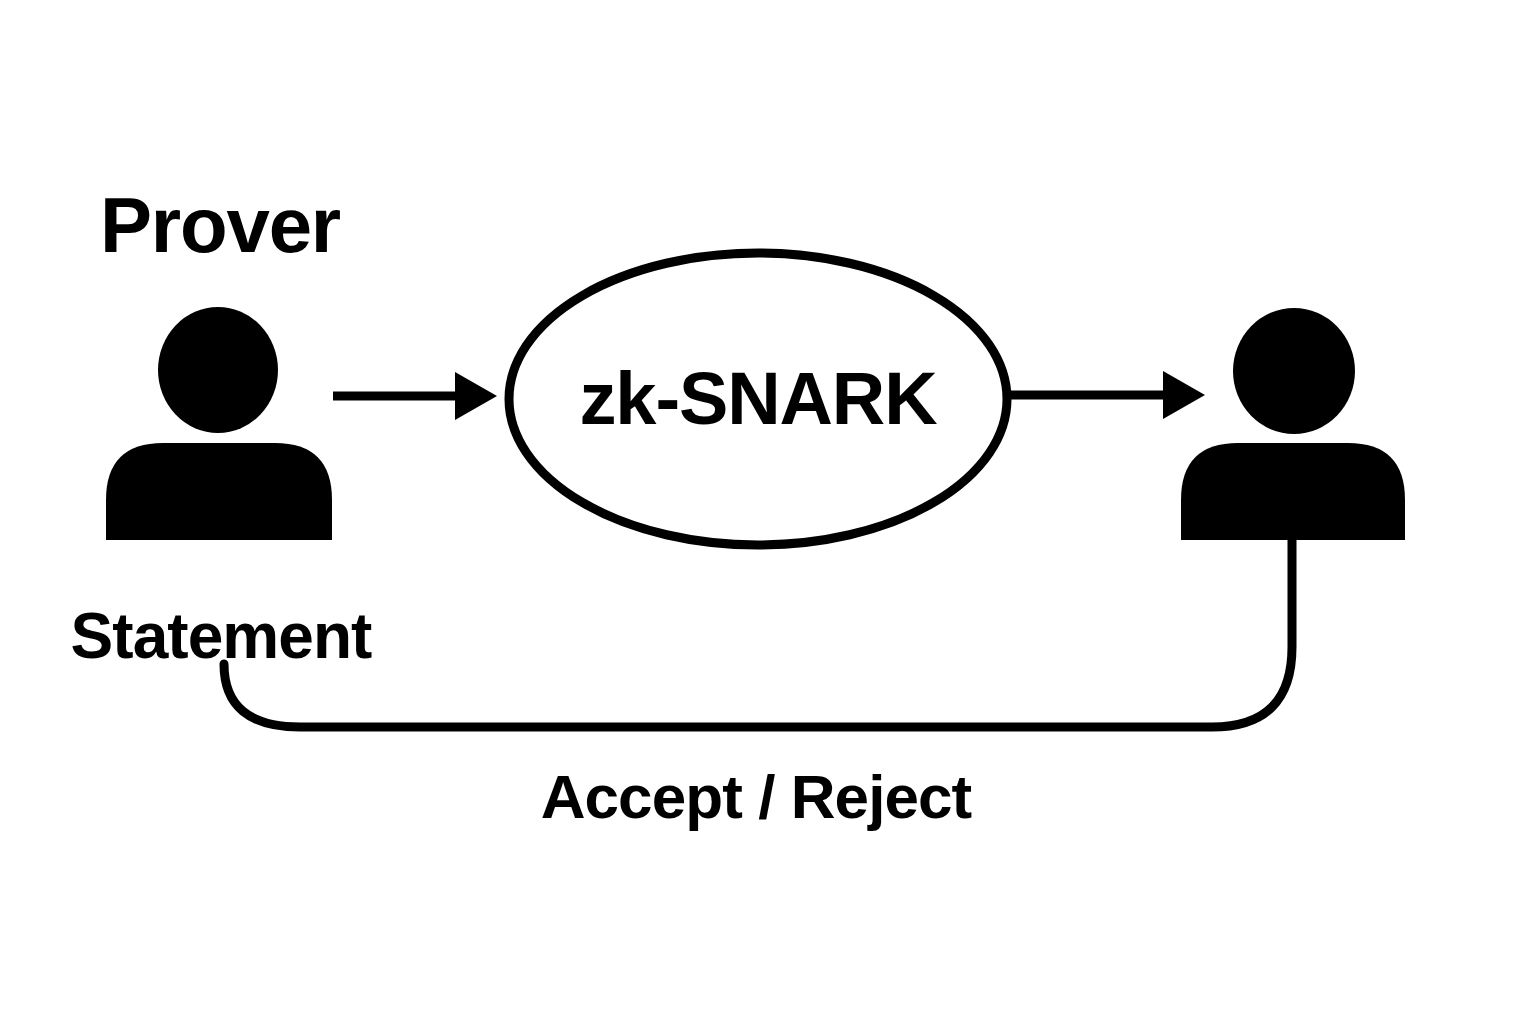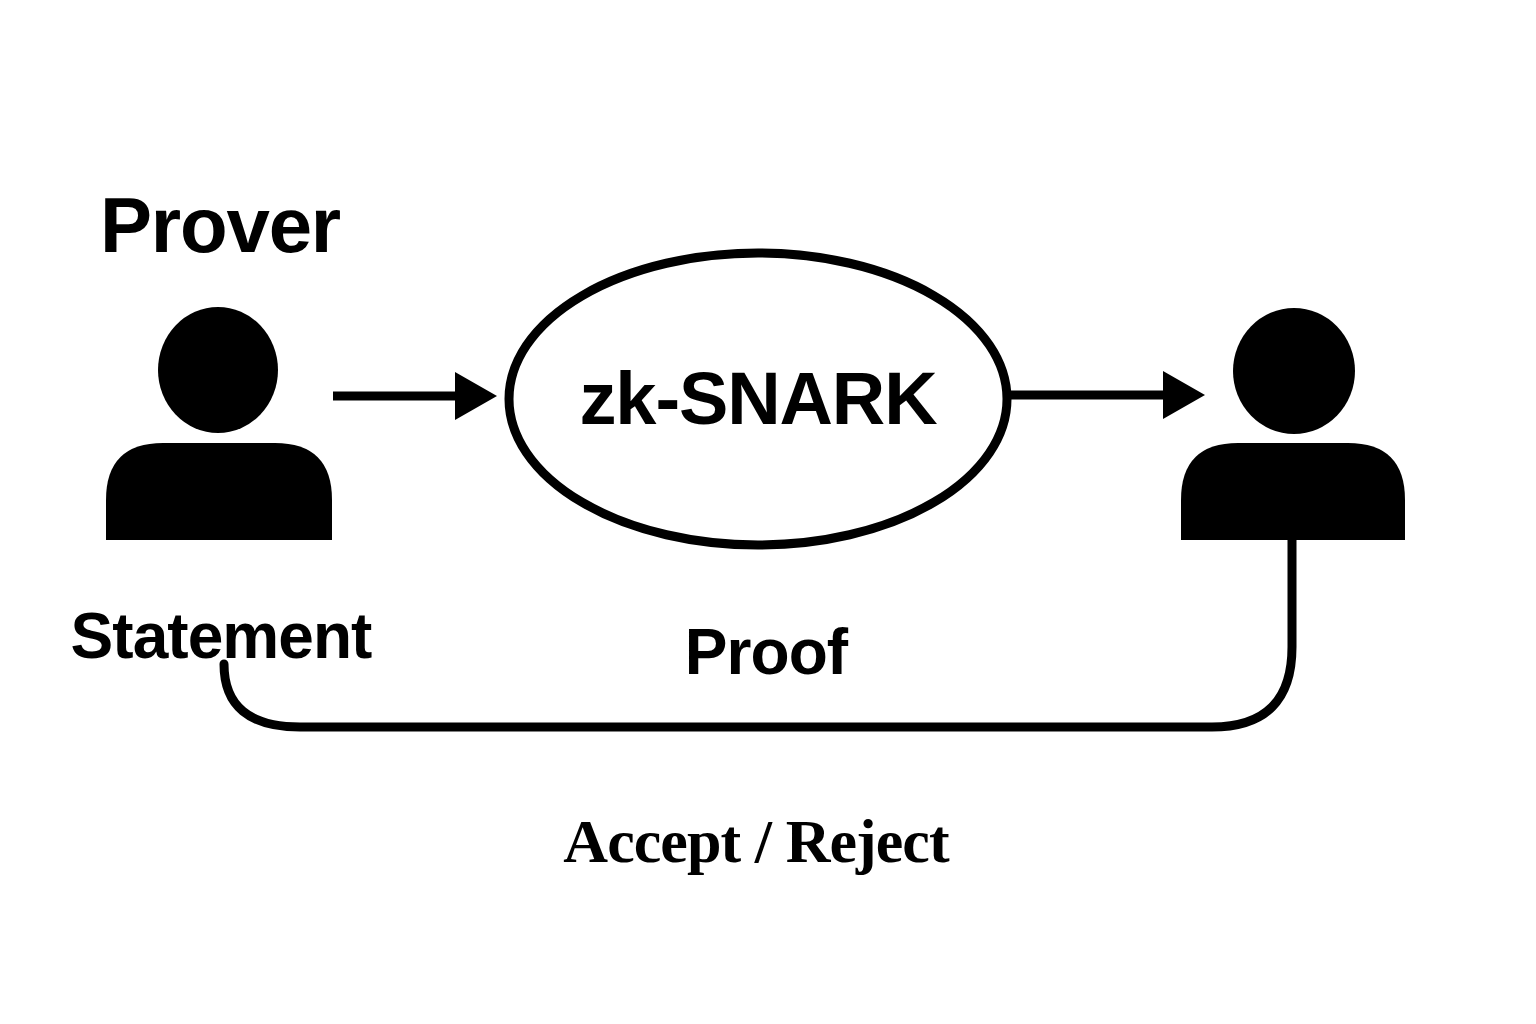--- a/index.html
+++ b/index.html
@@ -65,17 +65,16 @@
     <path d="M224 664 Q224 727 300 727 L1212 727 Q1292 727 1292 647 L1292 539" fill="none" stroke="currentColor" stroke-width="9" stroke-linecap="round"></path>
   </svg>
 
   <div class="label node-title" style="left:220px; top:186px;">Prover</div>
 
 
   <div class="label protocol-label" style="left:758px; top:399px;">zk-SNARK</div>
 
   <div class="label edge-label" style="left:221px; top:604px;">Statement</div>
 
-  <div class="label edge-label" style="left:766px; top:620px;">Proof</div>
 
-  <div class="label result-label" style="left:756px; top:810px;font-family:Liberation Serif, serif;">Accept / Reject</div>
+  <div class="label result-label" style="left:756px; top:766px;">Accept / Reject</div>
 
 </div>
 
 </body></html>

